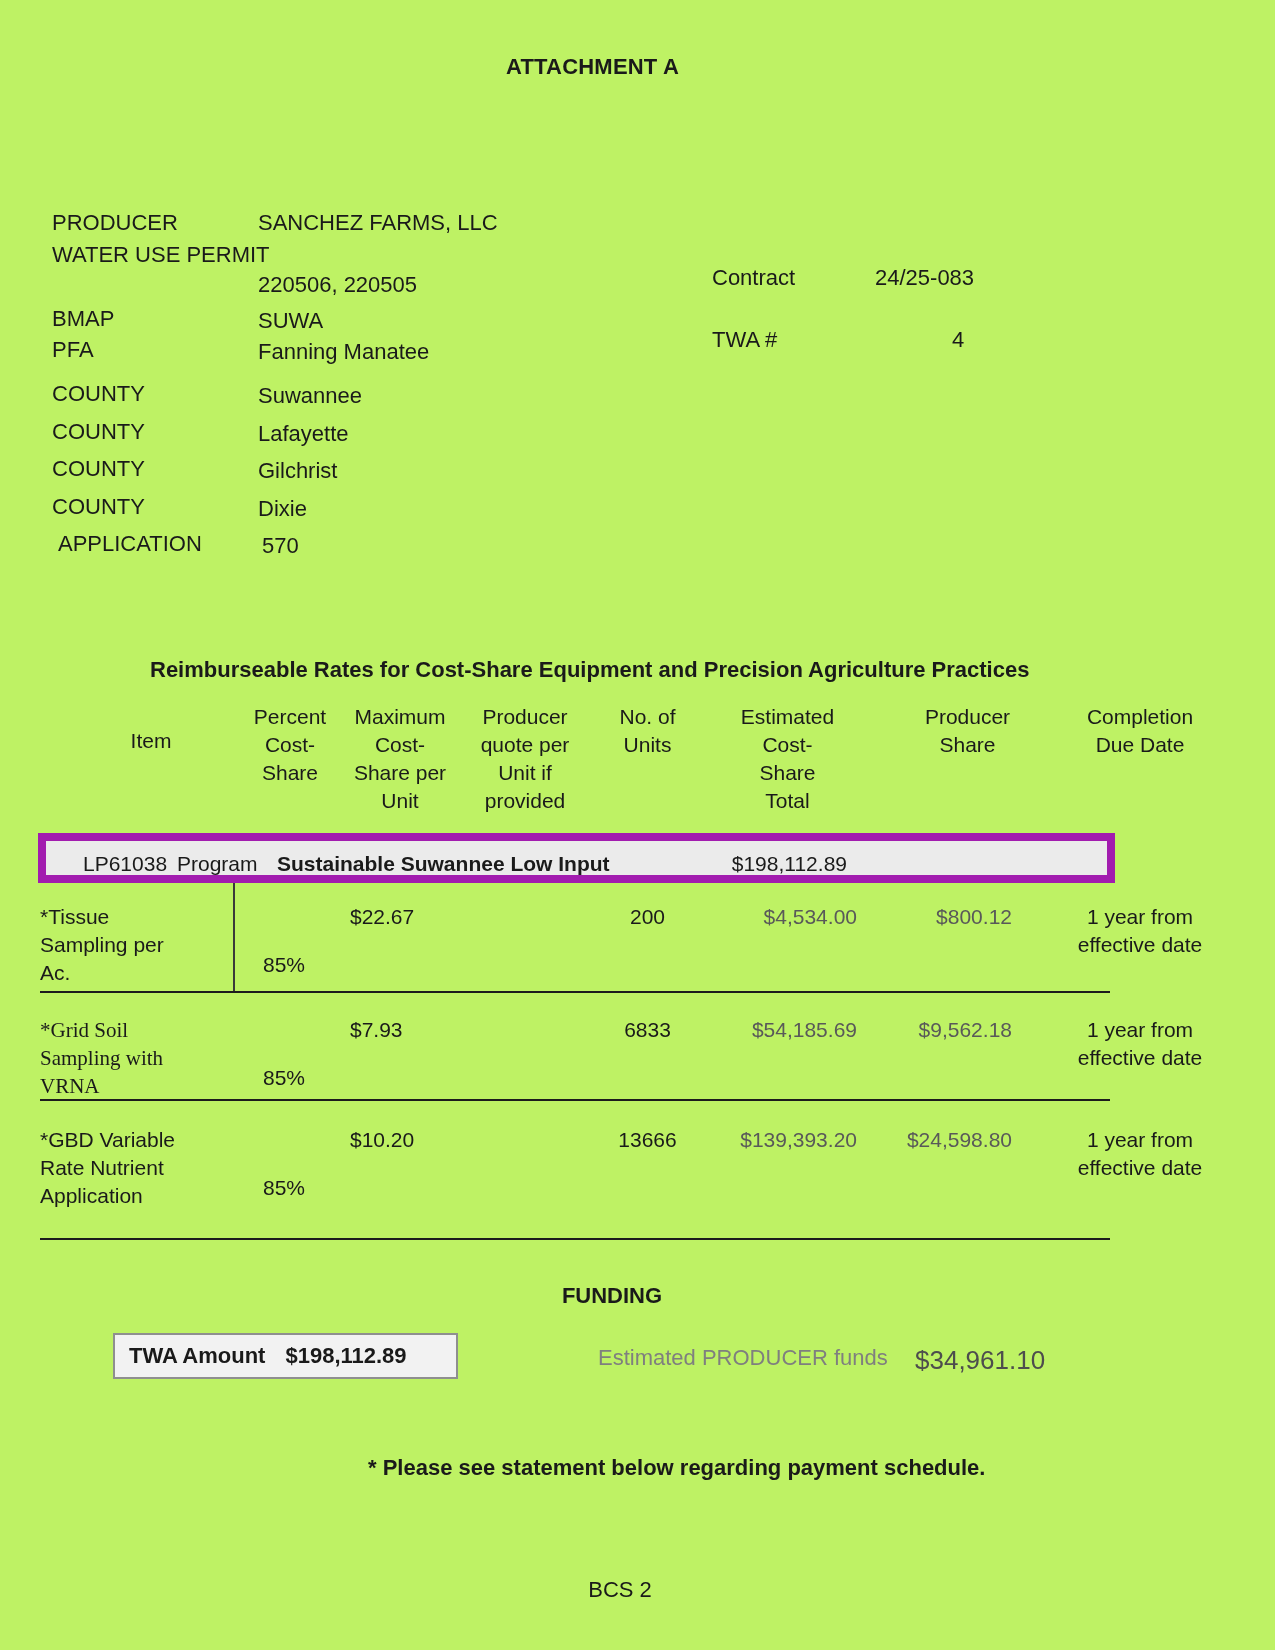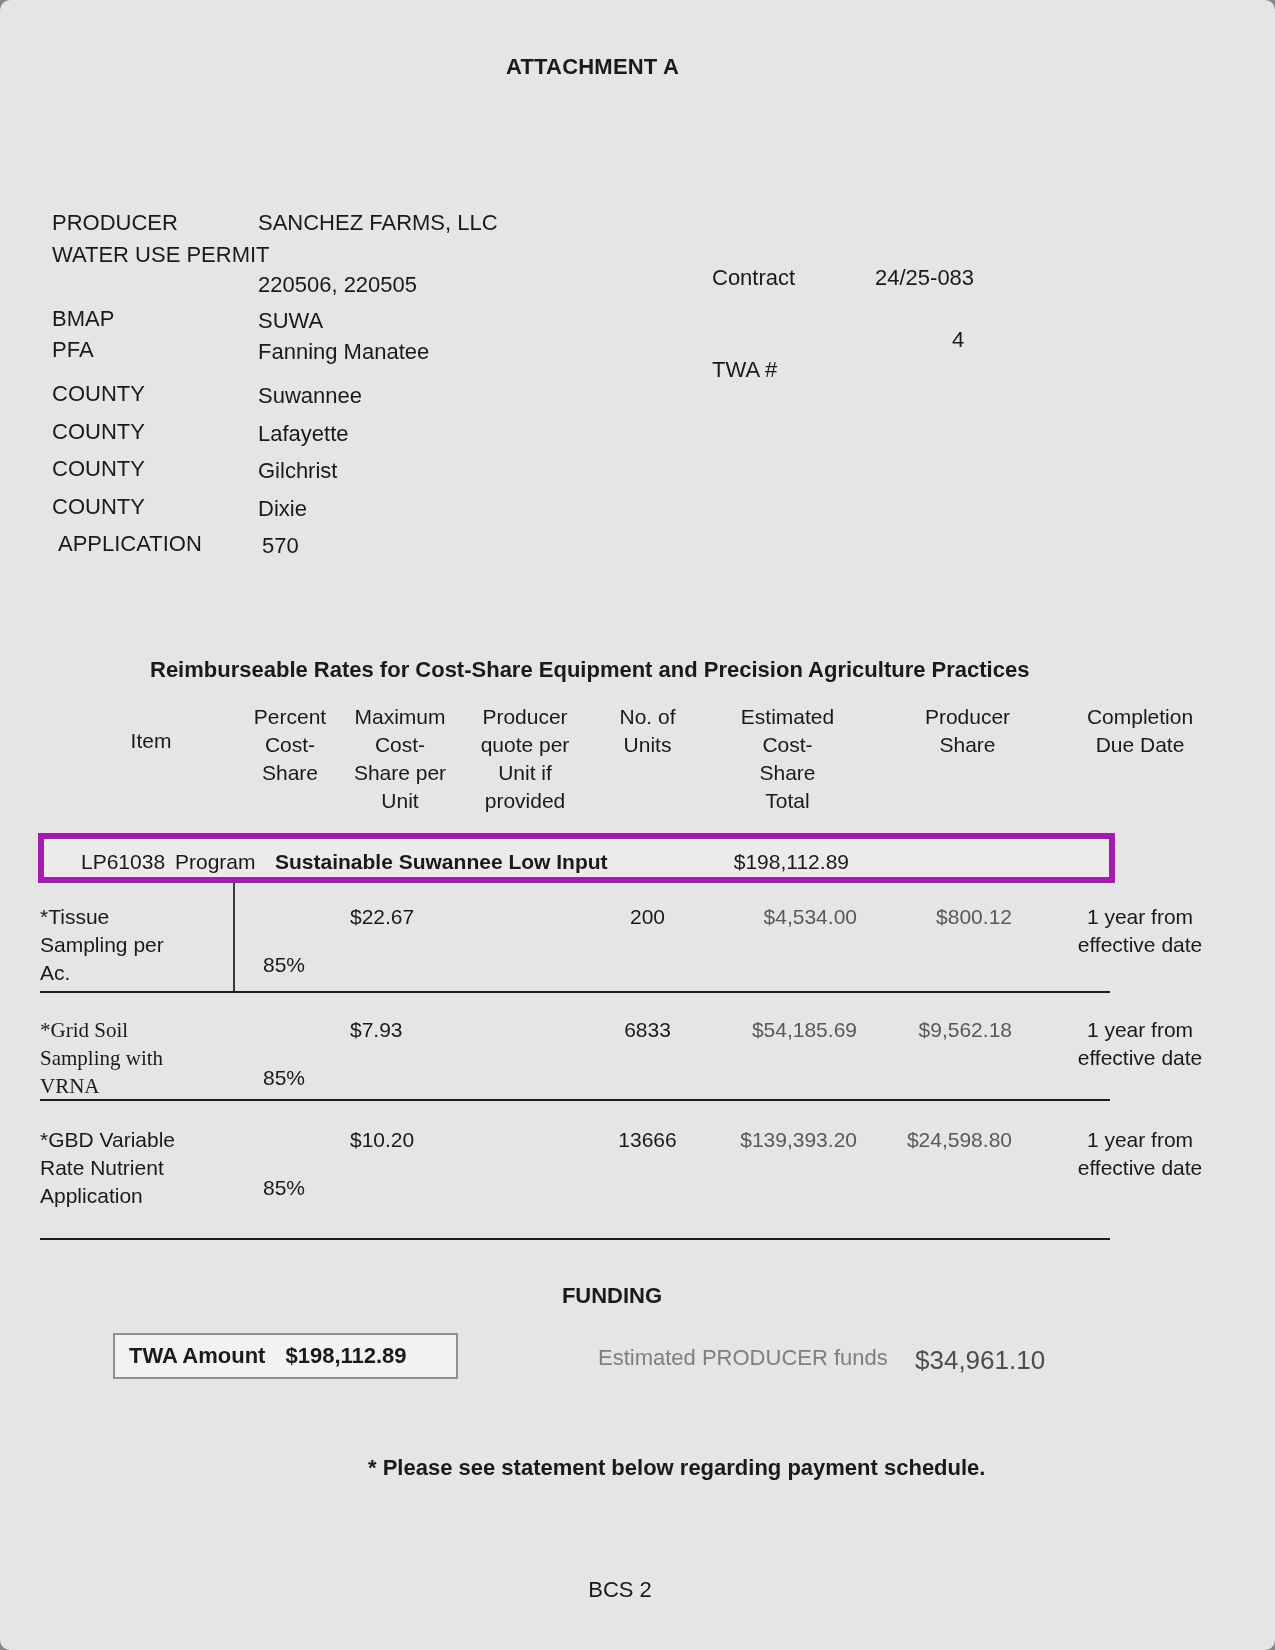--- a/index.html
+++ b/index.html
@@ -1,24 +1,23 @@
 <!DOCTYPE html>
 <html><head>
 <meta charset="utf-8">
 <style>
   html,body{margin:0;padding:0;background:#888;}
   .page{
     position:relative;
     width:1275px;height:1650px;
-    background:#e5e5e5;
+    background:#bef264;
     margin:0 auto;
     font-family:"Liberation Sans","DejaVu Sans",sans-serif;
     color:#1a1a1a;
     overflow:hidden;
-    border-radius:10px;
   }
   .abs{position:absolute;}
   .doc-title{font-size:22px;font-weight:bold;letter-spacing:.2px;}
   
   .info-label{font-size:22px;line-height:28px;}
   .info-value{font-size:22px;line-height:28px;}
   
   .rates-title{font-size:22px;font-weight:bold;}
   .tgrid{
     display:grid;
@@ -26,21 +25,21 @@
     font-size:21px;line-height:28px;
   }
   .thead{top:703px;left:40px;width:1225px;}
   .thead .hc{text-align:center;}
   .thead .inner{margin:0 auto;}
   .h-item{text-align:left;padding-top:24px;padding-left:12px;}
   .h-share .inner{margin:0 0 0 auto;}
   
   .program-bar{
     left:38px;top:833px;width:1077px;height:50px;
-    background:#ebebeb;border:6px solid #a21caf;box-sizing:border-box;
+    background:#ebebeb;border:8px solid #a21caf;box-sizing:border-box;
     font-size:21px;
   }
   .program-bar .abs{top:11px;}
   .pb-name{font-weight:bold;}
   
   .trow{left:40px;width:1225px;box-sizing:border-box;}
   .c{box-sizing:border-box;}
   .c.item{width:150px;}
   .c.pct{text-align:center;padding-right:12px;margin-top:48px;}
   .c.max{padding-left:20px;}
@@ -94,21 +93,21 @@
   <div class="abs info-value" style="left:258px;top:457px;">Gilchrist</div>
 
   <div class="abs info-label" style="left:52px;top:493px;">COUNTY</div>
   <div class="abs info-value" style="left:258px;top:495px;">Dixie</div>
 
   <div class="abs info-label" style="left:58px;top:530px;">APPLICATION</div>
   <div class="abs info-value" style="left:262px;top:532px;">570</div>
 
   <div class="abs info-label" style="left:712px;top:264px;">Contract</div>
   <div class="abs info-value" style="left:875px;top:264px;">24/25-083</div>
-  <div class="abs info-label" style="left:712px;top:326px;margin-top:30px;">TWA #</div>
+  <div class="abs info-label" style="left:712px;top:326px;">TWA #</div>
   <div class="abs info-value" style="left:952px;top:326px;">4</div>
 
   <div class="abs rates-title" style="left:150px;top:657px;">Reimburseable Rates for Cost-Share Equipment and Precision Agriculture Practices</div>
 
   <div class="abs tgrid thead">
     <div class="hc h-item">Item</div>
     <div class="hc">
         <div class="inner" style="width:80px;">Percent Cost-Share</div>
       </div>
     <div class="hc">

